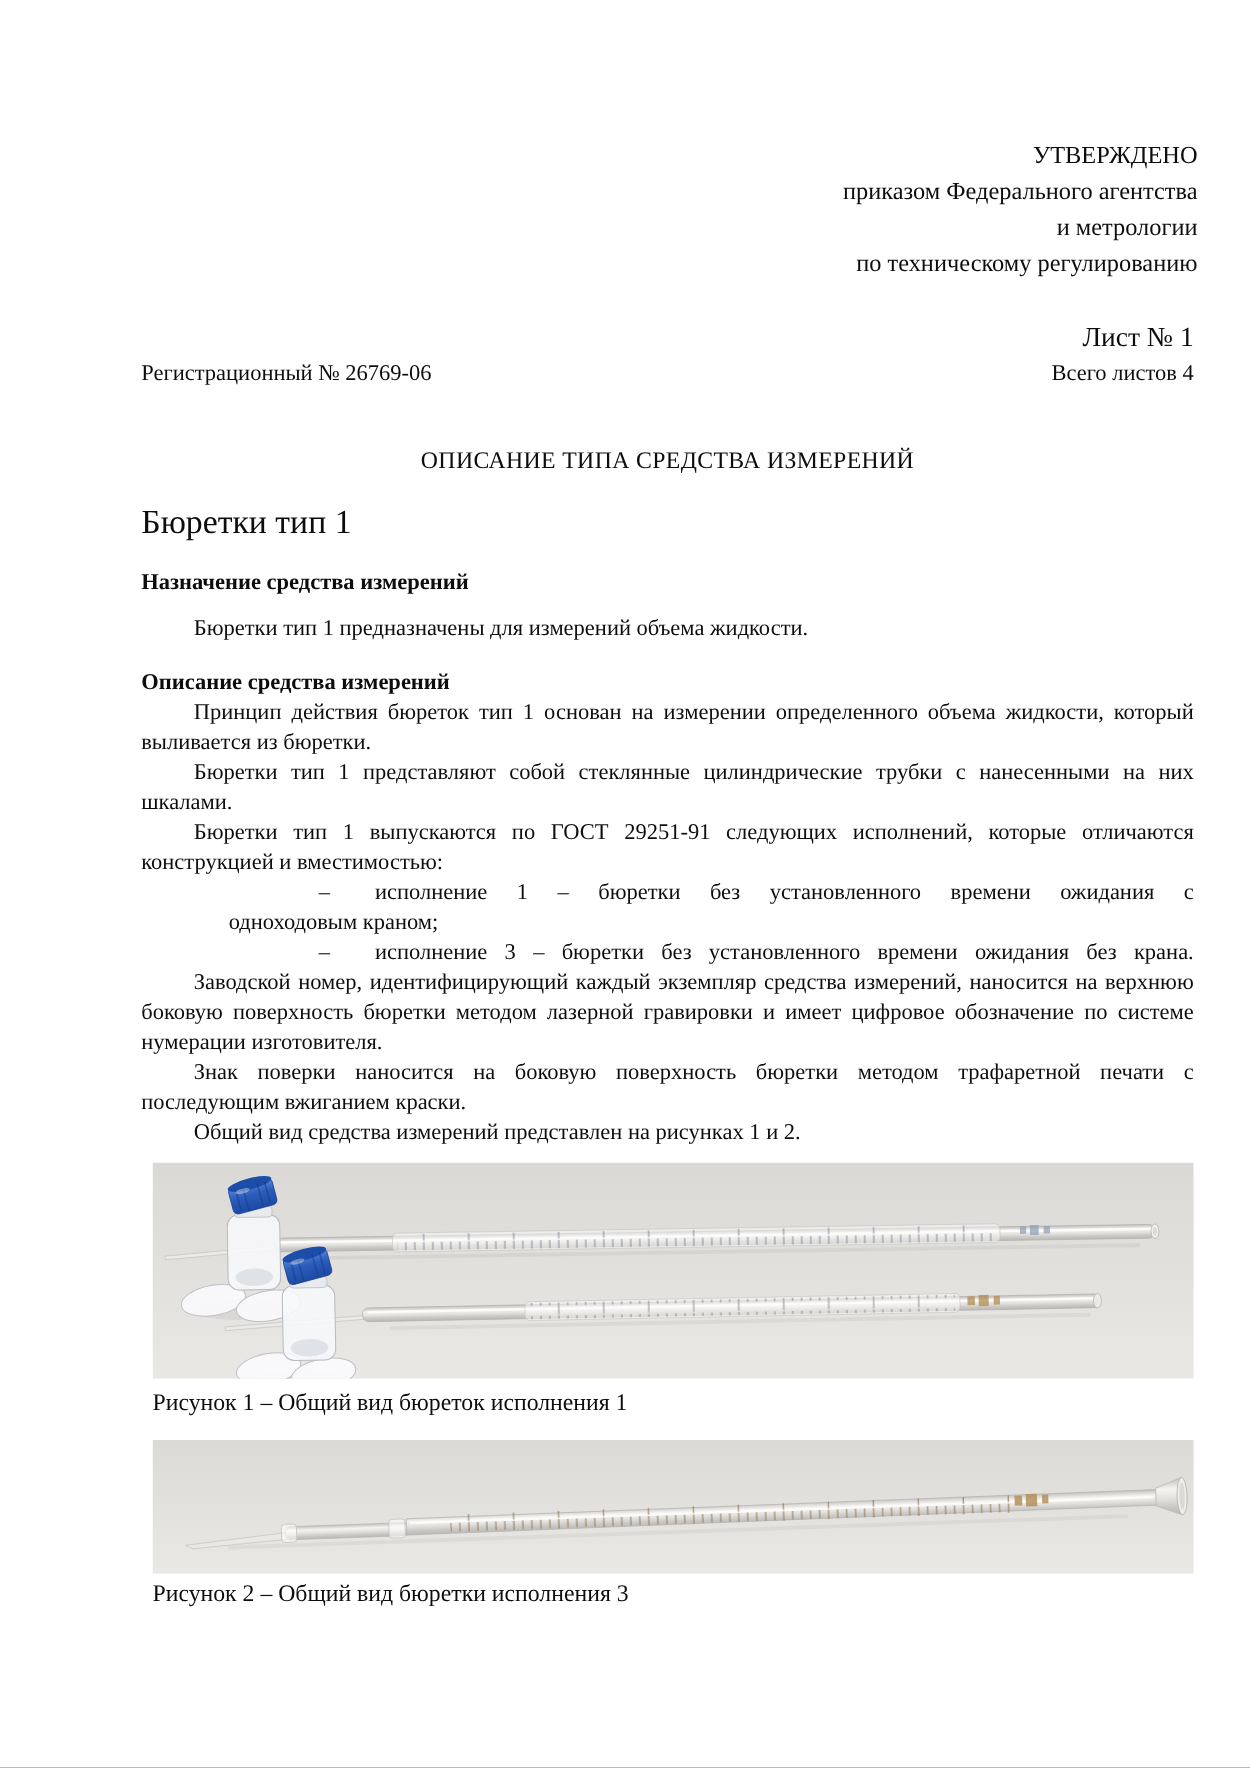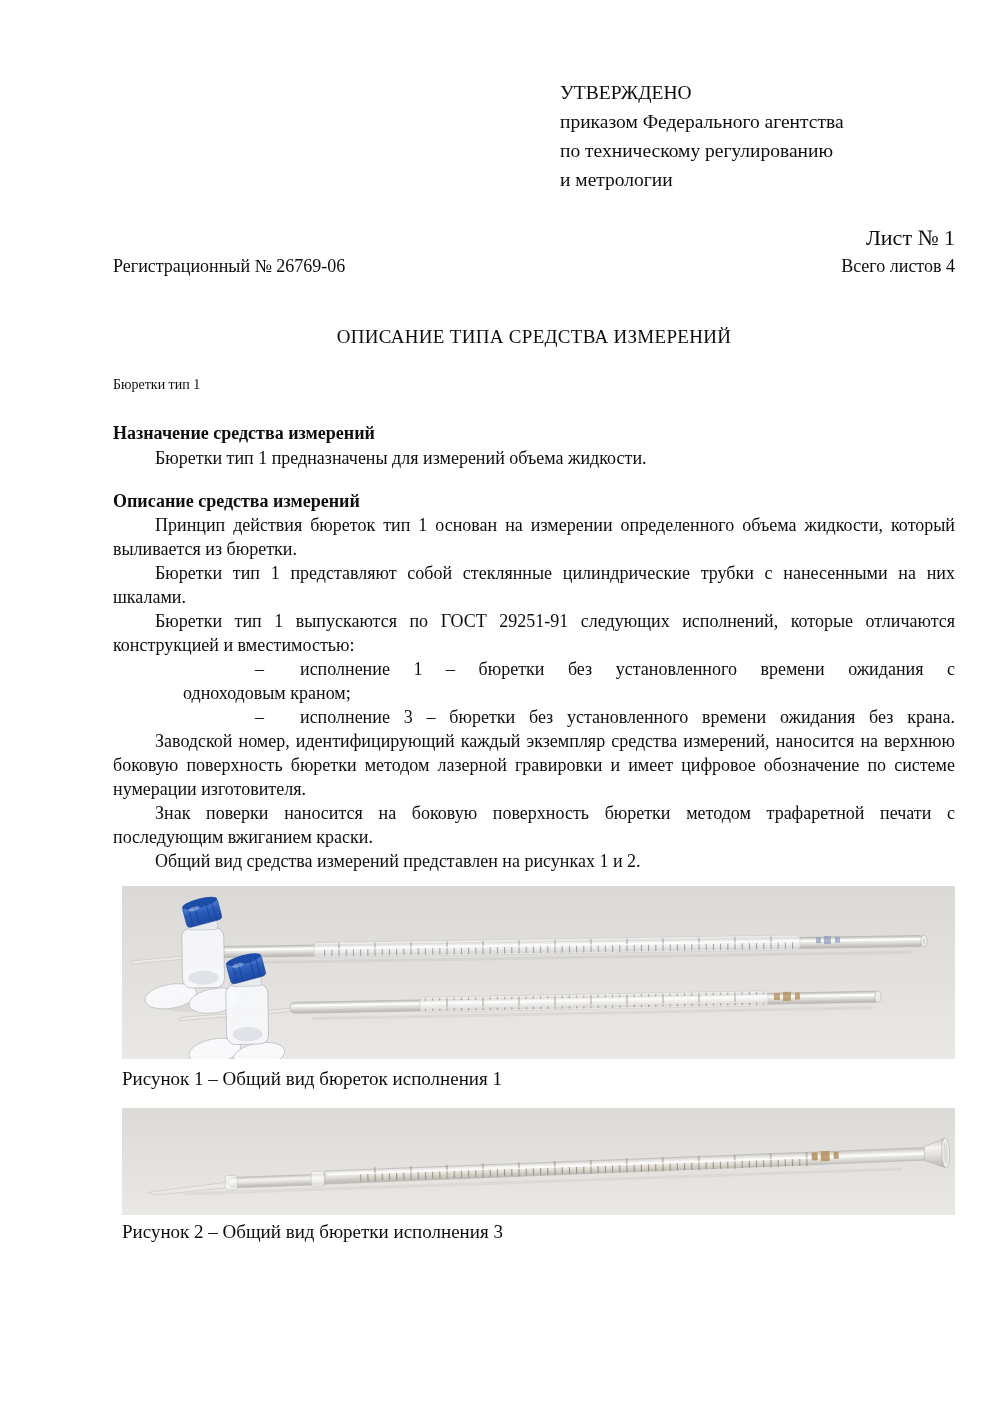--- a/index.html
+++ b/index.html
@@ -8,24 +8,24 @@
     width:1000px;height:1414px;
     margin:0 auto;
     background:#ffffff;
     font-family:"Liberation Serif","DejaVu Serif",serif;
     color:#0d0d0d;
     overflow:hidden;
   }
   .content{padding:0 45px 0 113px;}
   
   .approval{
-    margin-top:78px;
+    margin-top:110px;
     margin-left:447px;
     width:398px;
-    text-align:left;
+    text-align:right;
     font-size:19.5px;
     line-height:29px;
   }
   .sheet-line{
     margin-top:32px;
     text-align:right;
     font-size:22px;
     line-height:24px;
   }
   .reg-line{
@@ -37,38 +37,38 @@
   }
   .doc-title{
     margin-top:46px;
     text-align:center;
     font-size:19px;
     letter-spacing:0.3px;
     line-height:26px;
   }
   .doc-subtitle{
     margin-top:21px;
-    font-size:14px;
+    font-size:27px;
     line-height:28px;
   }
   .sec-heading{
     font-weight:bold;
     font-size:18px;
     line-height:24px;
   }
   .h-purpose{margin-top:22px;}
   .h-descr{margin-top:19px;}
   .body-p{
     margin:0;
     font-size:18px;
     line-height:24px;
     text-align:justify;
     text-indent:42px;
   }
-  .p-purpose{margin-top:1px;}
+  .p-purpose{margin-top:13px;}
   .list-item{
     margin-left:142px;
     display:flex;
     font-size:18px;
     line-height:24px;
   }
   .list-item .dash{flex:none;width:45px;}
   .list-item .li-body{flex:1;min-width:0;}
   .li-l1{
     display:block;
@@ -98,22 +98,22 @@
 </style>
 </head>
 <body>
 
 <div class="page">
   <div class="content">
 
     <div class="approval">
       <div>УТВЕРЖДЕНО</div>
       <div>приказом Федерального агентства</div>
+      <div>и метрологии</div>
       <div>по техническому регулированию</div>
-      <div>и метрологии</div>
     </div>
 
     <div class="sheet-line">Лист № 1</div>
 
     <div class="reg-line">
       <span>Регистрационный № 26769-06</span>
       <span>Всего листов 4</span>
     </div>
 
     <div class="doc-title">ОПИСАНИЕ ТИПА СРЕДСТВА ИЗМЕРЕНИЙ</div>

